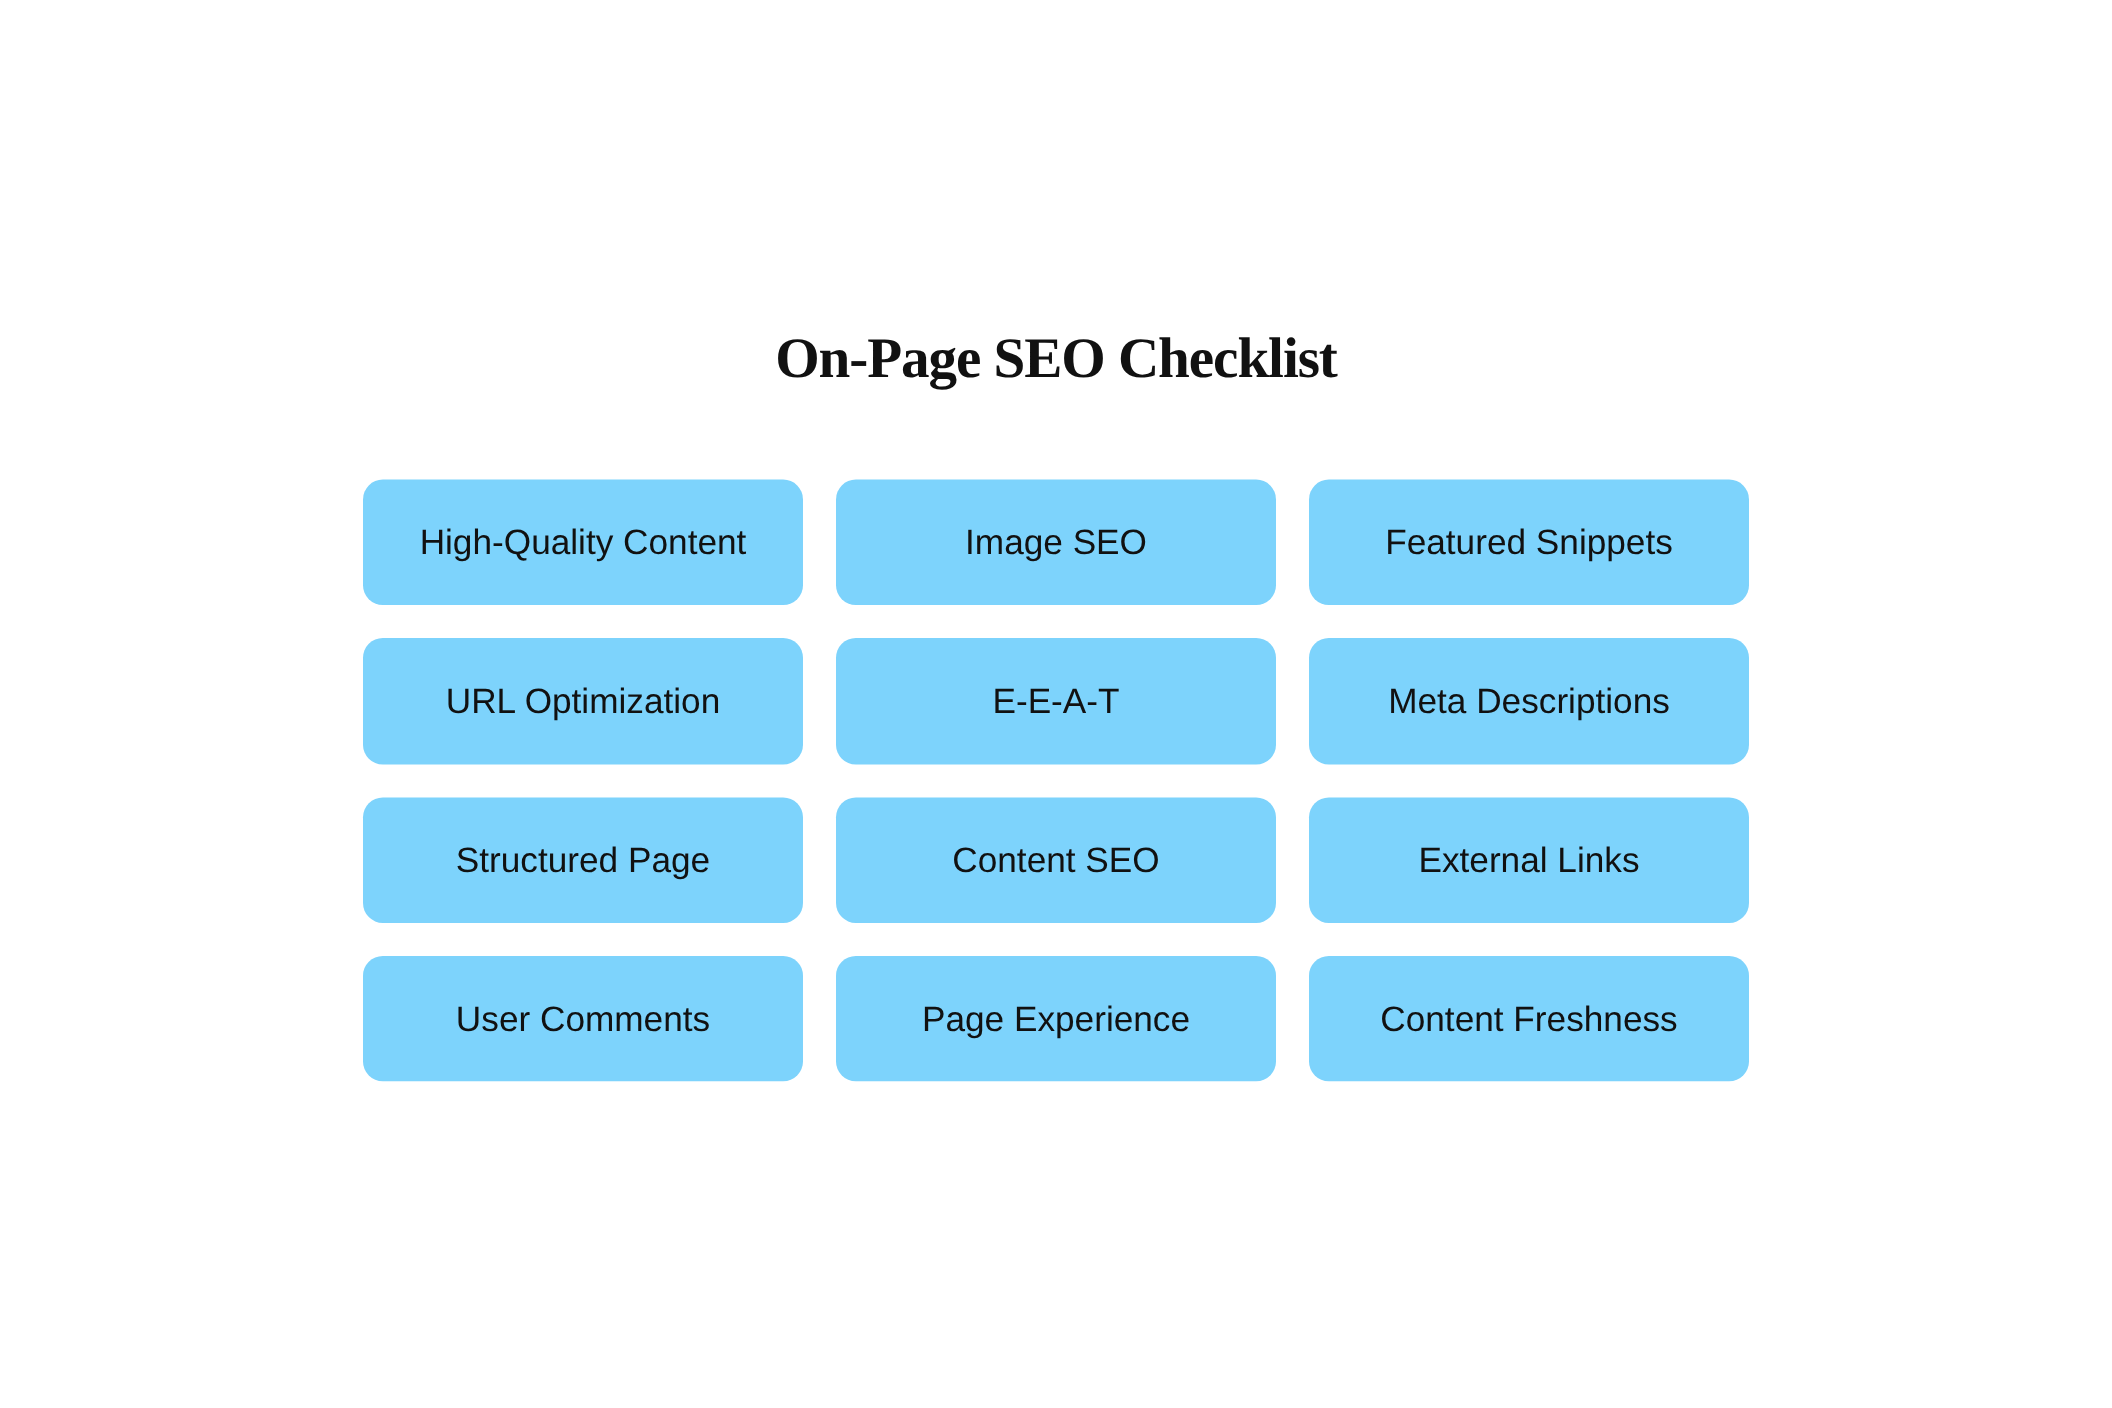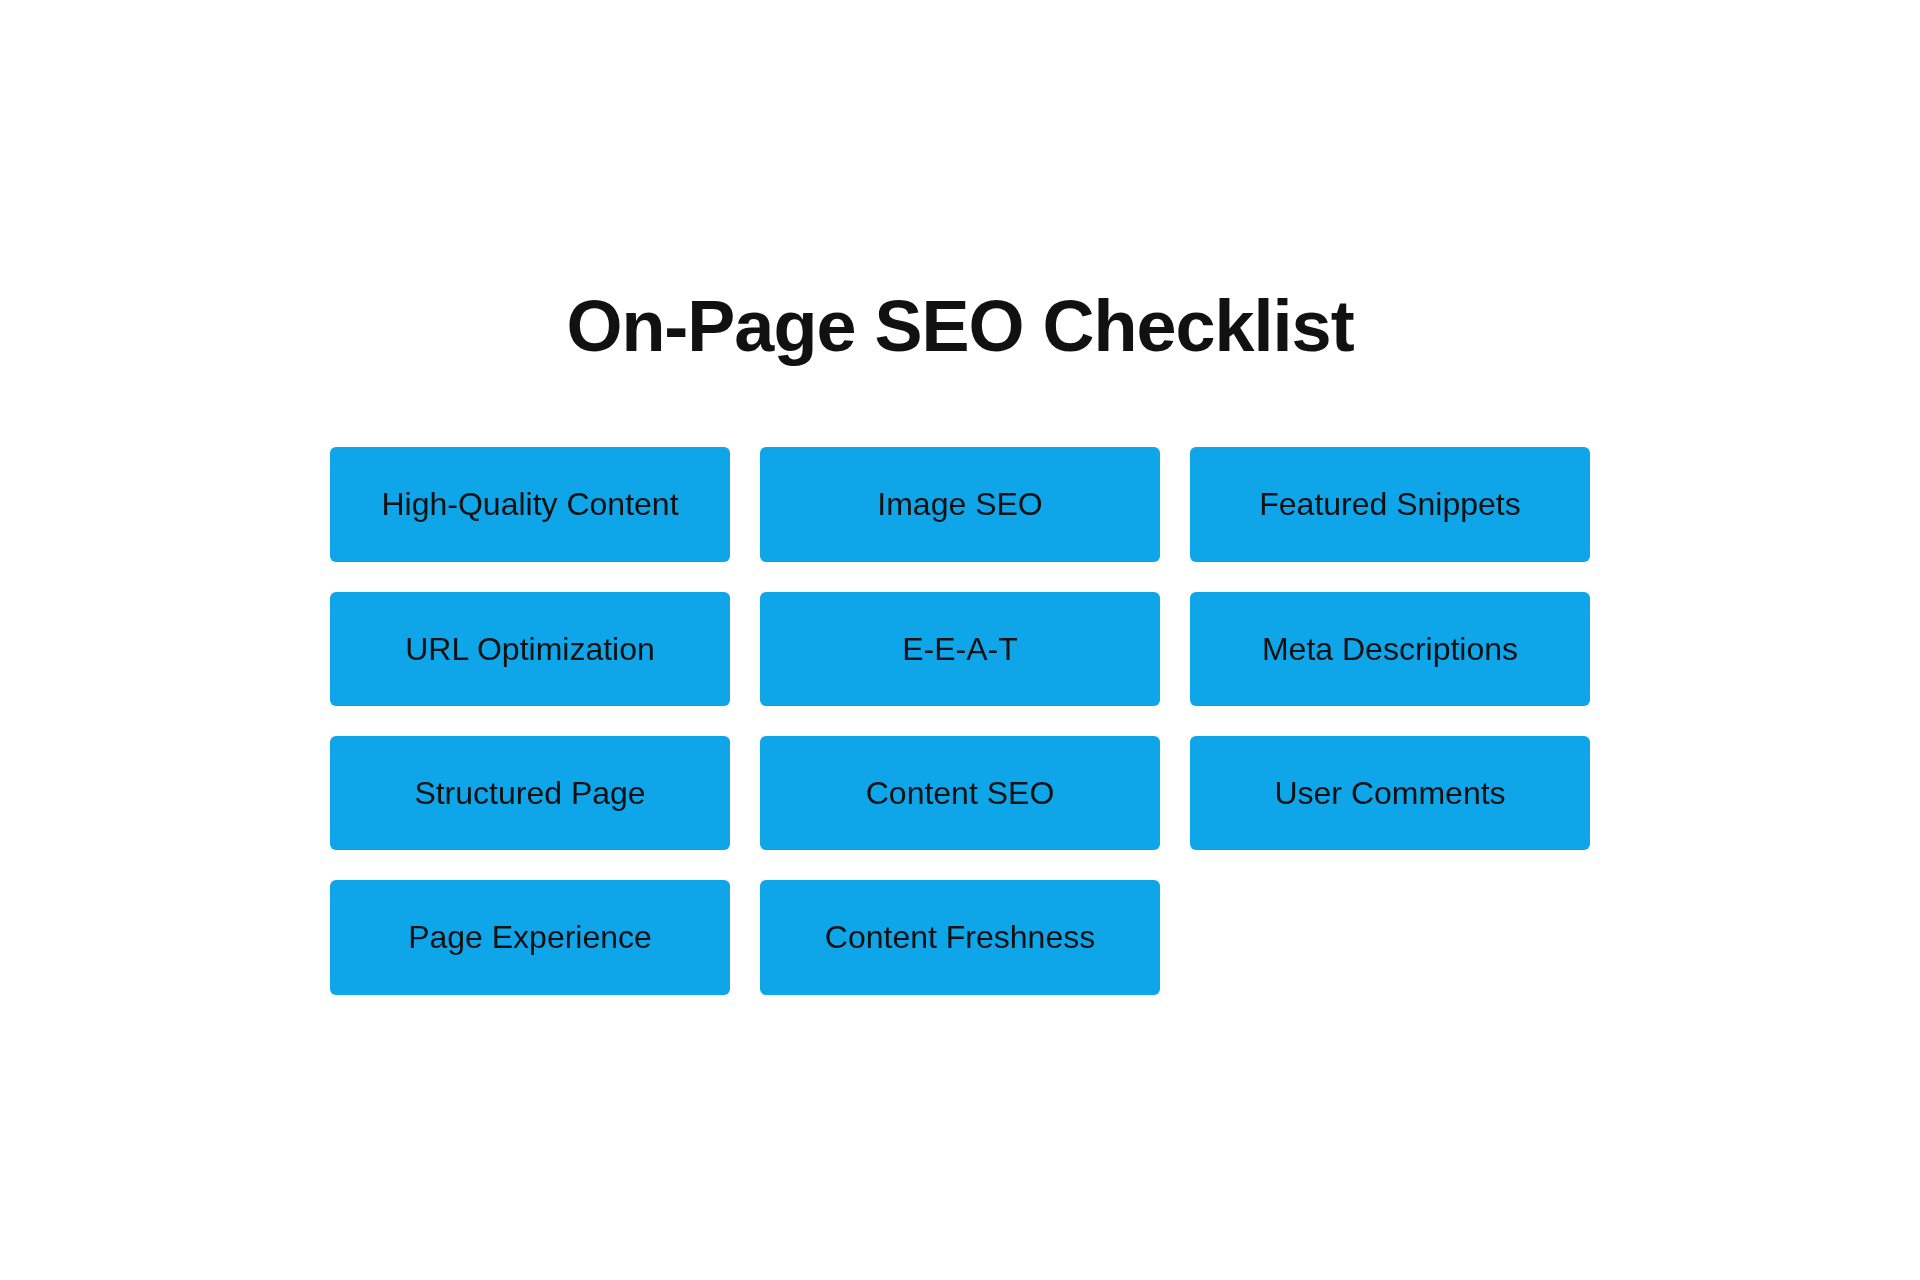--- a/index.html
+++ b/index.html
@@ -13,36 +13,37 @@
       height: 1280px;
       background-color: #ffffff;
       display: flex;
       flex-direction: column;
       align-items: center;
       justify-content: center;
       font-family: 'Arial', 'Helvetica Neue', Helvetica, sans-serif;
     }
 
     .page-title {
-      font-size: 72px;
+      font-size: 52px;
       font-weight: 900;
       color: #111111;
       margin-bottom: 80px;
       letter-spacing: -1px;
+      font-family: Liberation Serif, serif;
     }
 
     .grid-container {
       display: grid;
       grid-template-columns: repeat(3, 400px);
       gap: 30px;
     }
 
     .checklist-item {
-      background-color: #0ea5e9;
-      border-radius: 6px;
+      background-color: #7dd3fc;
+      border-radius: 18px;
       padding: 38px 30px;
       display: flex;
       align-items: center;
       justify-content: center;
       min-height: 110px;
     }
 
     .checklist-item-label {
       font-size: 32px;
       font-weight: 400;
@@ -75,20 +76,23 @@
     <div class="checklist-item">
       <span class="checklist-item-label">Meta Descriptions</span>
     </div>
     <div class="checklist-item">
       <span class="checklist-item-label">Structured Page</span>
     </div>
     <div class="checklist-item">
       <span class="checklist-item-label">Content SEO</span>
     </div>
     <div class="checklist-item">
+      <span class="checklist-item-label">External Links</span>
+    </div>
+    <div class="checklist-item">
       <span class="checklist-item-label">User Comments</span>
     </div>
     <div class="checklist-item">
       <span class="checklist-item-label">Page Experience</span>
     </div>
     <div class="checklist-item">
       <span class="checklist-item-label">Content Freshness</span>
     </div>
   </div>
 

